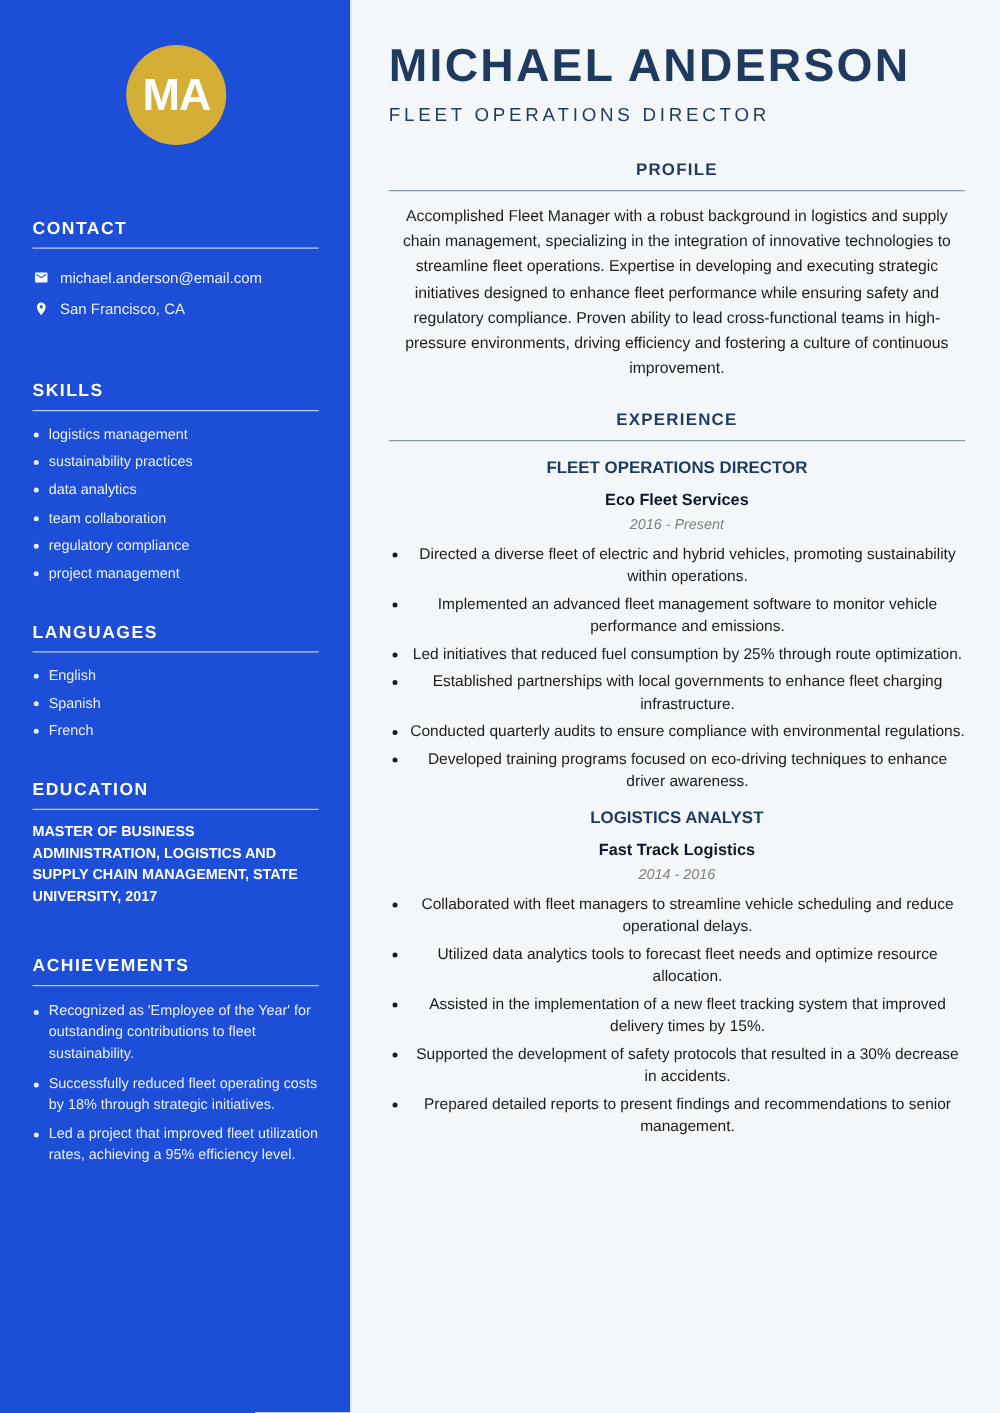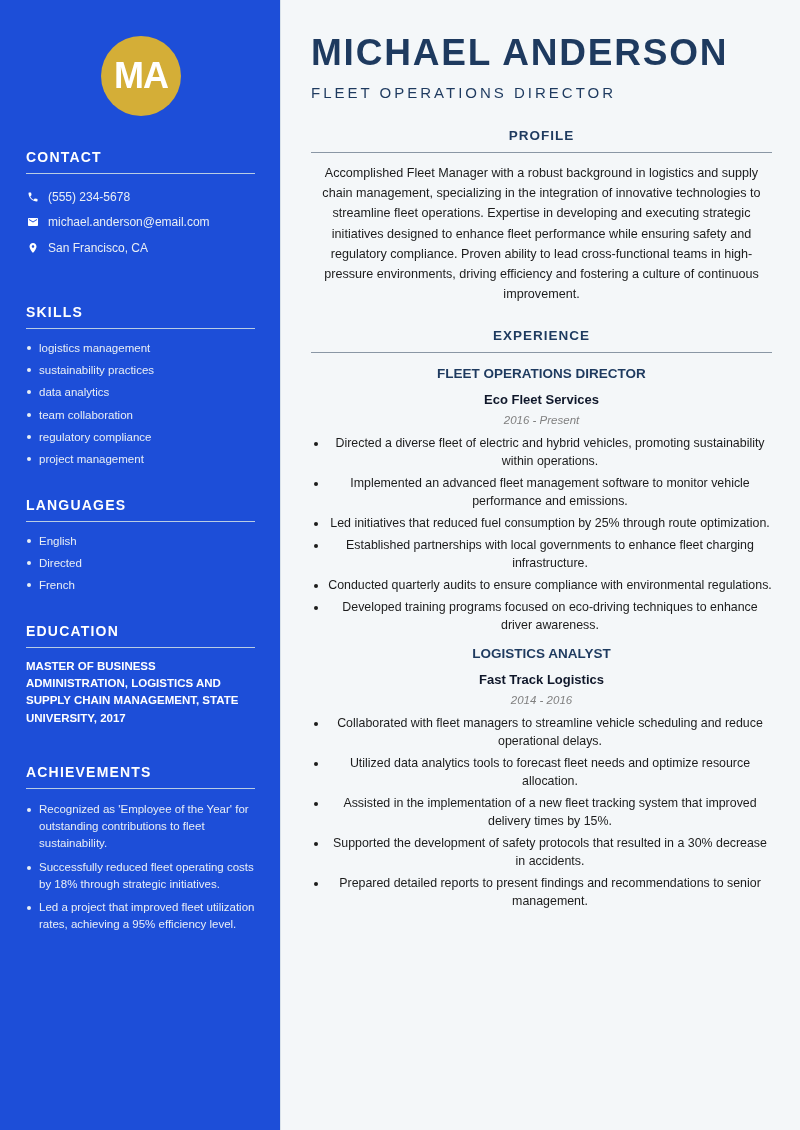--- a/index.html
+++ b/index.html
@@ -45,31 +45,23 @@
   .bullets li::before { content: ""; position: absolute; left: 3px; top: 7.5px; width: 4px; height: 4px; border-radius: 50%; background: #1c1c1c; }
 </style>
 </head>
 <body>
 
 <aside class="sidebar">
   <div class="avatar">
     <span>MA</span>
   </div>
 
-  <section class="side-section" style="top:149px;">
+  <section class="side-section" style="top:174px;">
     <h2 class="side-heading">CONTACT</h2>
     <ul class="contact-list">
-      <li>
-        <span class="ic">
-          <svg viewBox="0 0 24 24">
-              <path d="M6.6 10.8c1.4 2.8 3.8 5.1 6.6 6.6l2.2-2.2c.3-.3.7-.4 1-.2 1.1.4 2.3.6 3.6.6.6 0 1 .4 1 1V20c0 .6-.4 1-1 1C10.6 21 3 13.4 3 4c0-.6.4-1 1-1h3.5c.6 0 1 .4 1 1 0 1.3.2 2.5.6 3.6.1.3 0 .7-.2 1L6.6 10.8z"></path>
-            </svg>
-        </span>
-        <span>(555) 234-5678</span>
-      </li>
       <li>
         <span class="ic">
           <svg viewBox="0 0 24 24">
               <path d="M20 4H4c-1.1 0-2 .9-2 2v12c0 1.1.9 2 2 2h16c1.1 0 2-.9 2-2V6c0-1.1-.9-2-2-2zm0 4l-8 5-8-5V6l8 5 8-5v2z"></path>
             </svg>
         </span>
         <span>michael.anderson@email.com</span>
       </li>
       <li>
         <span class="ic">
@@ -91,21 +83,21 @@
       <li>team collaboration</li>
       <li>regulatory compliance</li>
       <li>project management</li>
     </ul>
   </section>
 
   <section class="side-section" style="top:497px;">
     <h2 class="side-heading">LANGUAGES</h2>
     <ul class="dot-list">
       <li>English</li>
-      <li>Directed</li>
+      <li>Spanish</li>
       <li>French</li>
     </ul>
   </section>
 
   <section class="side-section" style="top:623px;">
     <h2 class="side-heading">EDUCATION</h2>
     <p class="edu-text">MASTER OF BUSINESS ADMINISTRATION, LOGISTICS AND SUPPLY CHAIN MANAGEMENT, STATE UNIVERSITY, 2017</p>
   </section>
 
   <section class="side-section" style="top:764px;">

